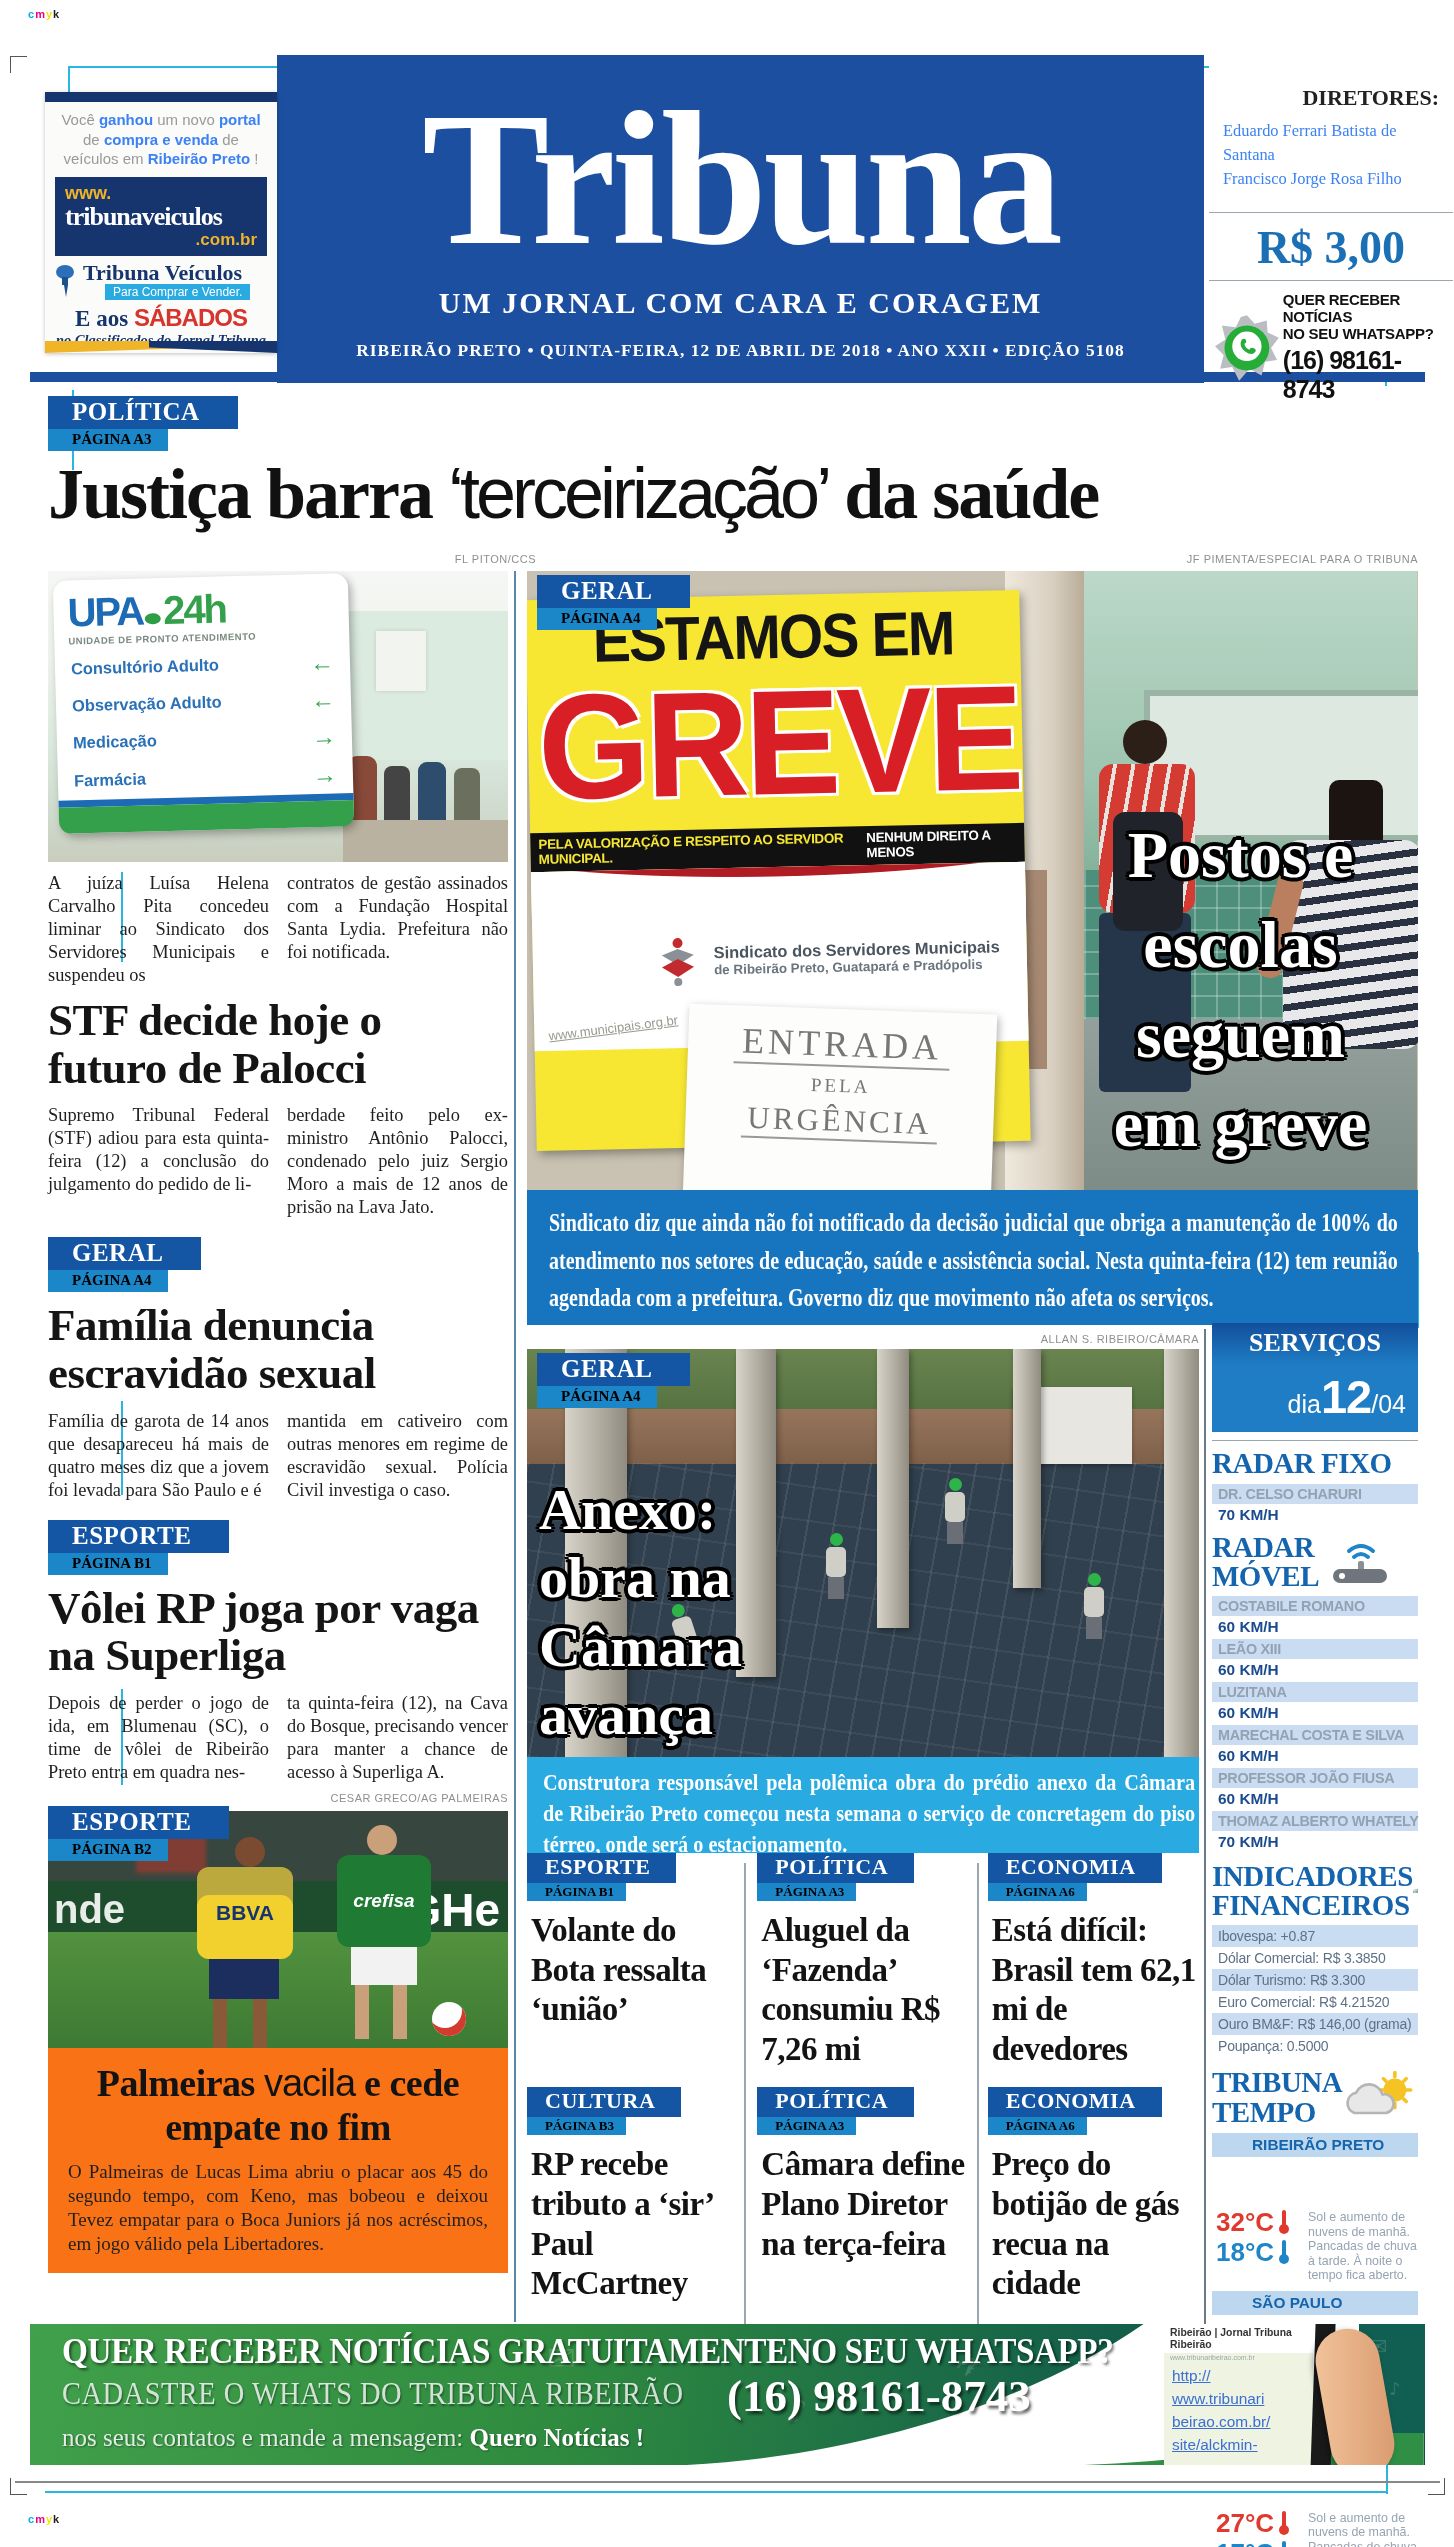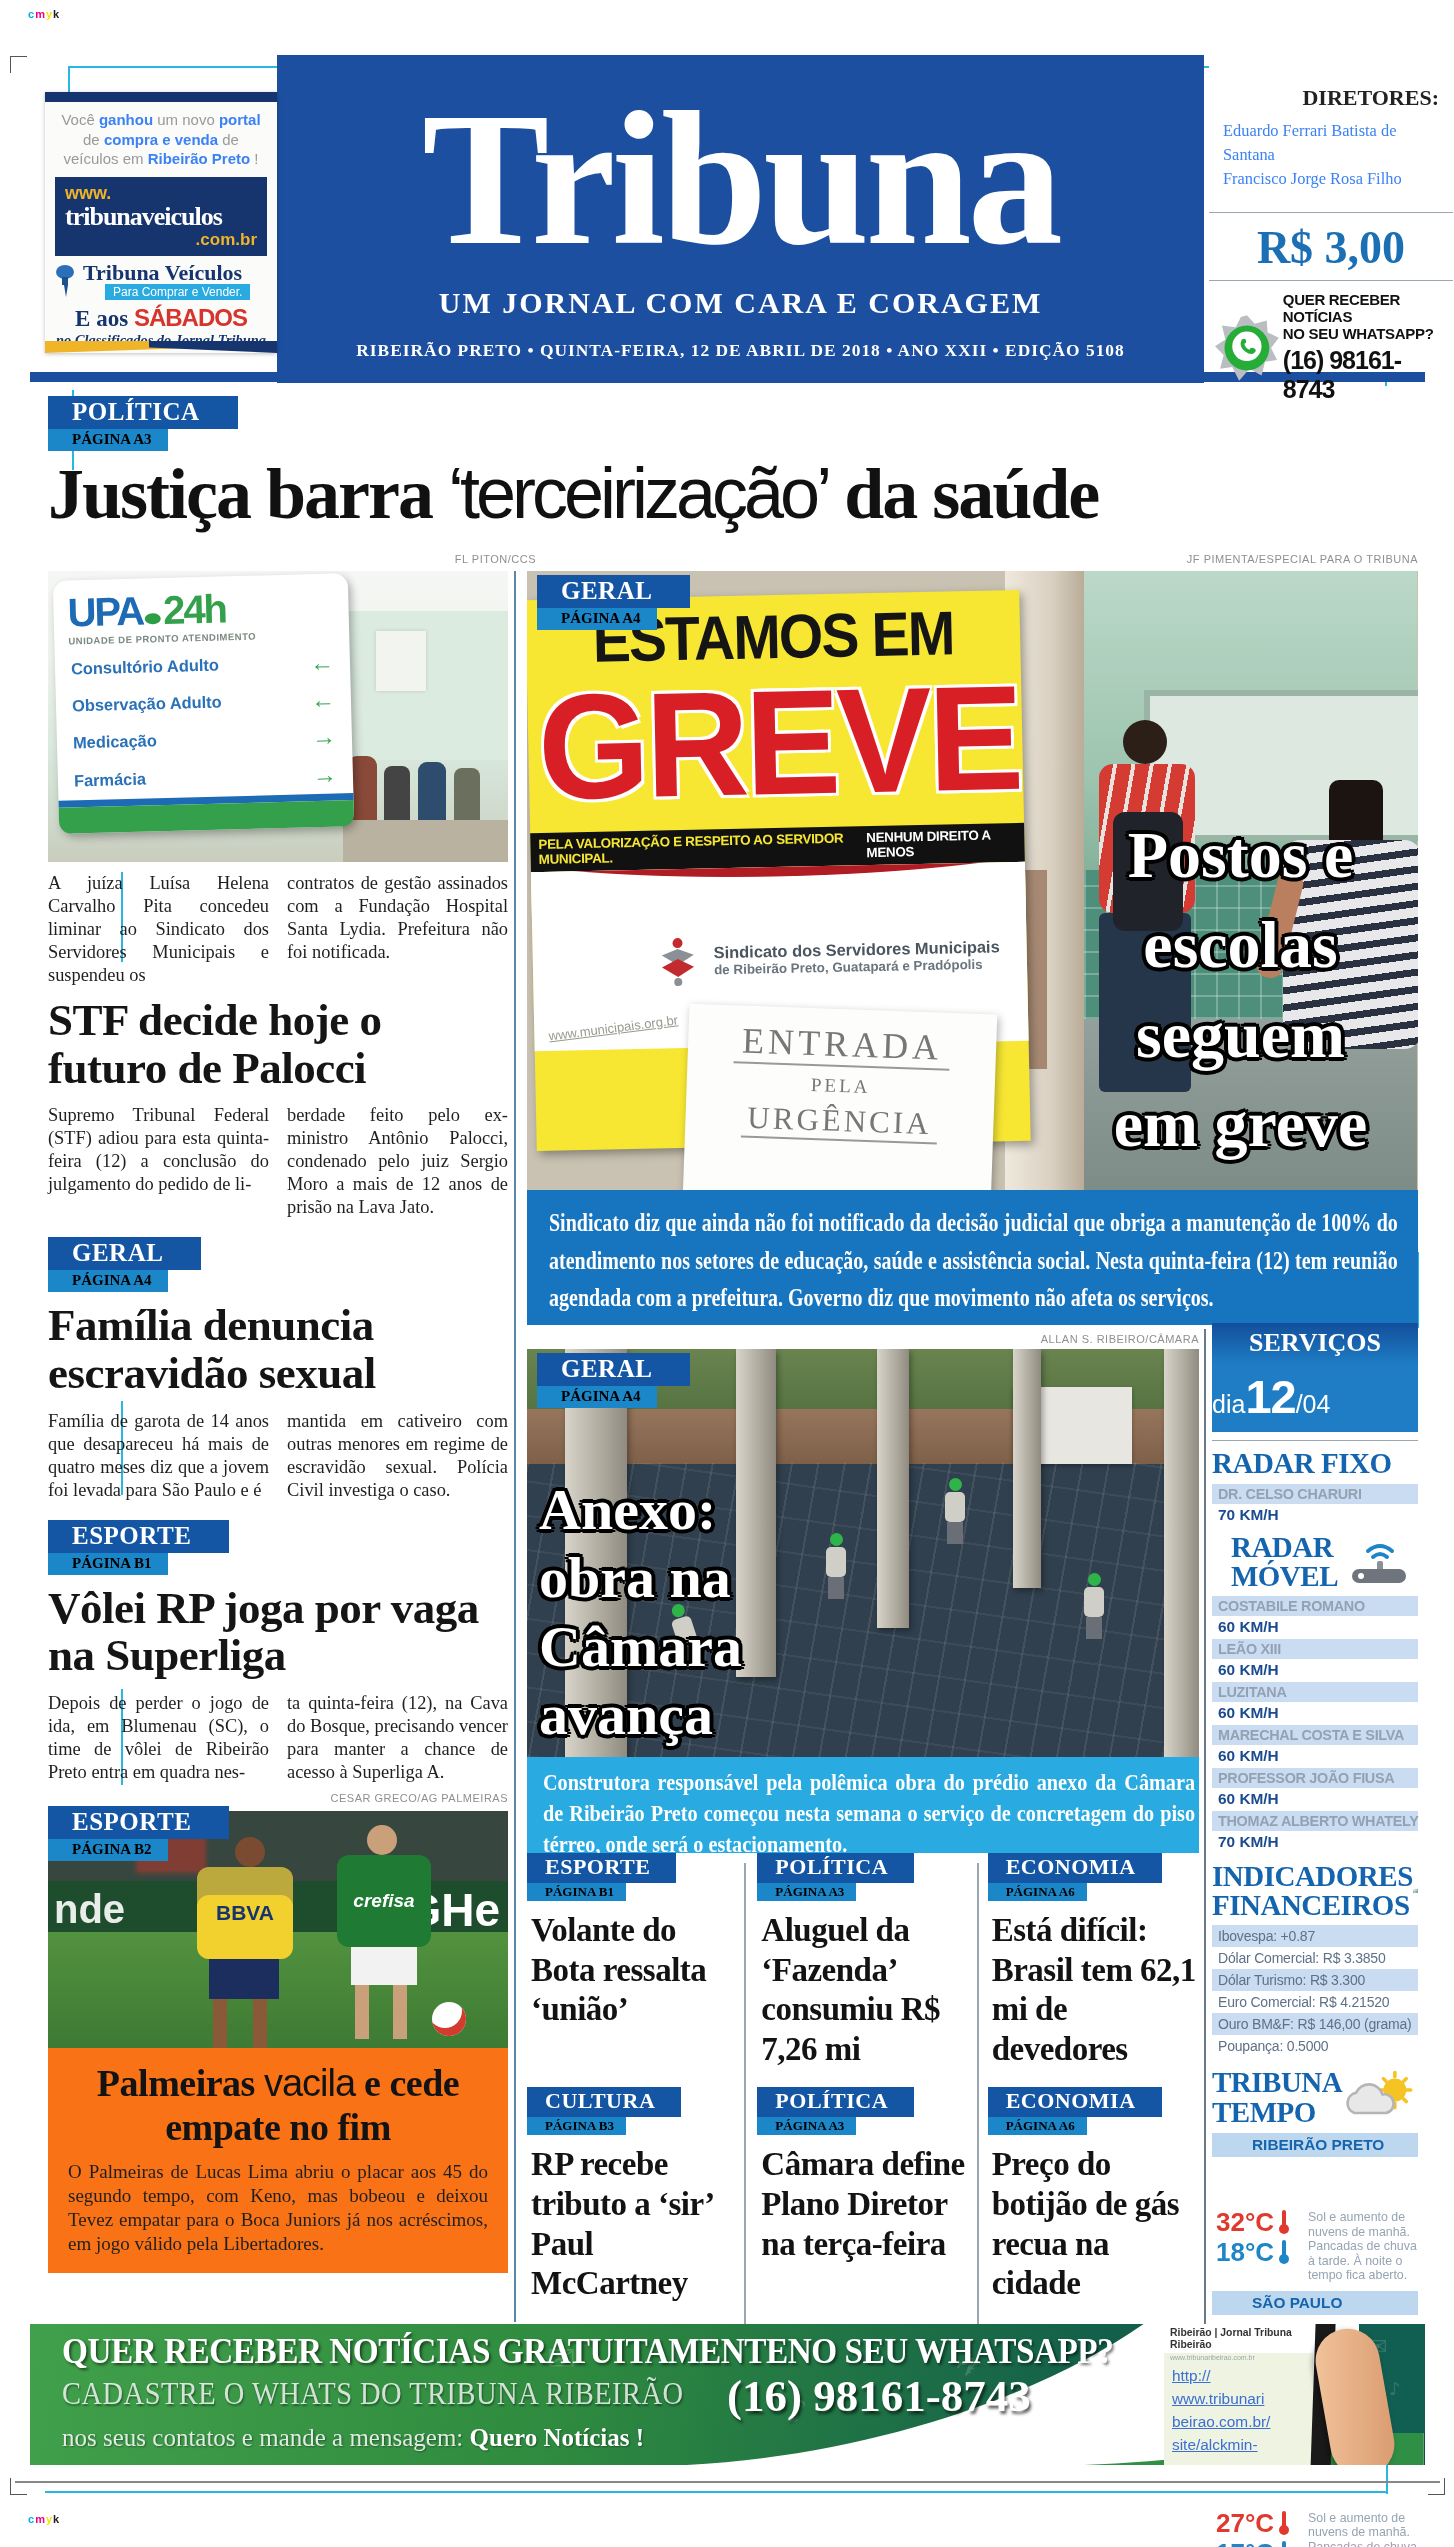--- a/index.html
+++ b/index.html
@@ -38,21 +38,21 @@
   
   .condense{transform-origin:0 0;}
   .photo-caption{background:#1774be;color:#fff;}
   .photo-caption .inner,.photo-caption2 .inner{font-weight:bold;font-size:25px;line-height:1.5;text-align:justify;}
   .photo-caption2{background:#29abe2;color:#fff;}
   .photo-caption2 .inner{font-size:23px;line-height:1.35;}
   
   #sidebar{width:206px;font-family:"Liberation Sans","DejaVu Sans",sans-serif;}
   #sidebar .sb-head{background:linear-gradient(180deg,#134e9b,#1e7dc4);color:#fff;font-family:"Liberation Serif",serif;
       font-weight:bold;font-size:26px;text-align:center;padding:5px 0 7px;}
-  #sidebar .dia{background:#1e7dc4;color:#fff;text-align:left;padding:4px 0 8px;}
+  #sidebar .dia{background:#1e7dc4;color:#fff;text-align:right;padding:4px 12px 8px;}
   #sidebar .dia .d1{font-size:25px;}
   #sidebar .dia .d2{font-size:47px;font-weight:bold;letter-spacing:-1px;}
   #sidebar .dia .d3{font-size:25px;}
   .sb-title{color:#1565ae;font-family:"Liberation Serif",serif;font-weight:bold;font-size:29px;line-height:1.02;letter-spacing:-0.5px;}
   .sb-street{background:#c9dcf1;color:#93a2b3;font-weight:bold;font-size:14.4px;padding:2px 0 2px 6px;letter-spacing:-0.3px;white-space:nowrap;}
   .sb-speed{color:#1a4a8f;font-weight:bold;font-size:15.4px;padding:2px 0 3px 6px;}
   .fin-row{color:#5e7187;font-size:14px;padding:3px 0 3px 6px;letter-spacing:-0.2px;white-space:nowrap;}
   .fin-row:nth-child(odd){background:#c9dcf1;}
   .city-band{background:#bcd7ee;color:#1565ae;font-weight:bold;font-size:15.4px;padding:3px 0 3px 40px;}
   .wx{display:flex;padding:8px 0 8px 4px;margin-top:43px;}
@@ -439,21 +439,21 @@
     <div class="sb-head">SERVIÇOS</div>
     <div class="dia">
       <span class="d1">dia</span><span class="d2">12</span><span class="d3">/04</span>
     </div>
     <hr class="sb" style="margin:8px 0;">
     <div class="sb-title">RADAR FIXO</div>
     <div style="margin-top:5px;">
       <div class="sb-street">DR. CELSO CHARURI</div>
       <div class="sb-speed">70 KM/H</div>
     </div>
-    <div style="display:flex;justify-content:flex-end;align-items:center;margin-top:6px;">
+    <div style="display:flex;justify-content:flex-start;align-items:center;margin-top:6px;">
       <div class="sb-title">
         <div>RADAR</div>
         <div>MÓVEL</div>
       </div>
       <svg width="80" height="54" viewBox="0 0 80 54">
         <path d="M30 16 q12 -10 24 0" stroke="#1e86c8" stroke-width="4" fill="none" stroke-linecap="round"></path>
         <path d="M35 22 q7 -6 14 0" stroke="#1e86c8" stroke-width="4" fill="none" stroke-linecap="round"></path>
         <rect x="39" y="26" width="6" height="10" rx="2" fill="#8a9096"></rect>
         <rect x="14" y="34" width="54" height="14" rx="7" fill="#6e757c"></rect>
         <circle cx="23" cy="41" r="3" fill="#fff"></circle>

